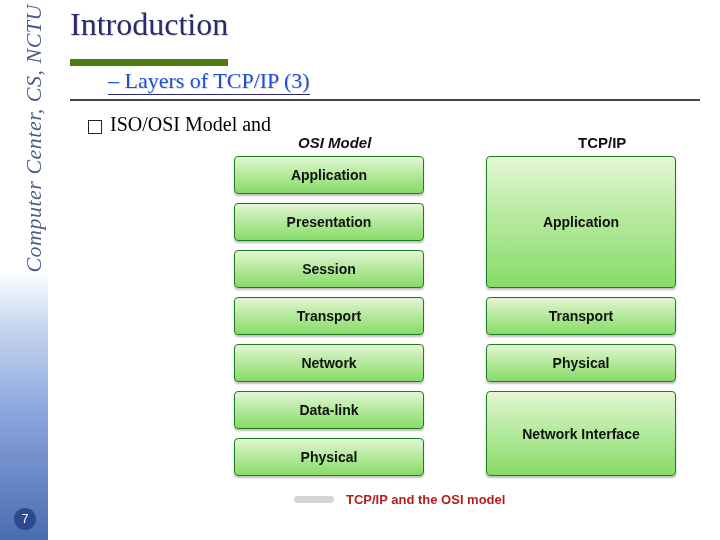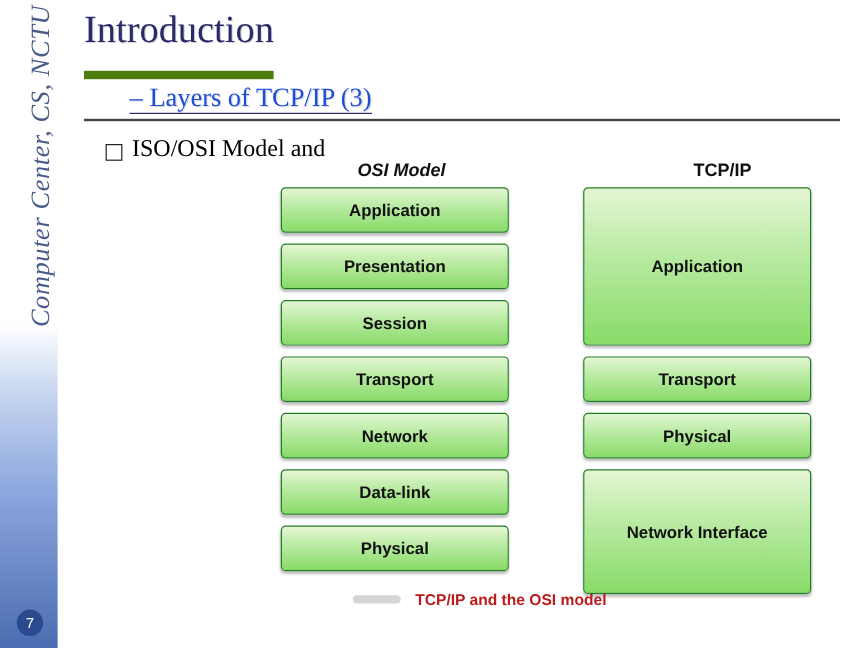--- a/index.html
+++ b/index.html
@@ -128,21 +128,21 @@
     justify-content: center;
     margin-bottom: 9px;
     background: linear-gradient(#e4f6d4, #b7eaa0 45%, #88db68);
     box-shadow: 0 2px 2px rgba(0,0,0,0.25);
     height: 38px;
     text-align: right;
   }
   .stack.tcp .layer.app { height: 132px; margin-bottom: 9px; }
   .stack.tcp .layer.trn { height: 38px; }
   .stack.tcp .layer.int { height: 38px; }
-  .stack.tcp .layer.nif { height: 104px; }
+  .stack.tcp .layer.nif { height: 85px; }
   .caption {
     position: absolute;
     top: 358px;
     left: 60px;
     font-size: 13px;
     font-weight: bold;
     font-family: Arial, sans-serif;
     color: #b91c1c;
   }
   .caption-dash {

